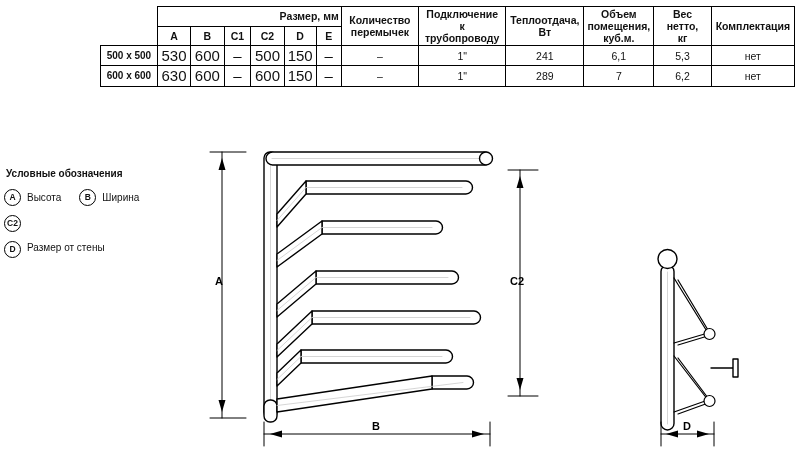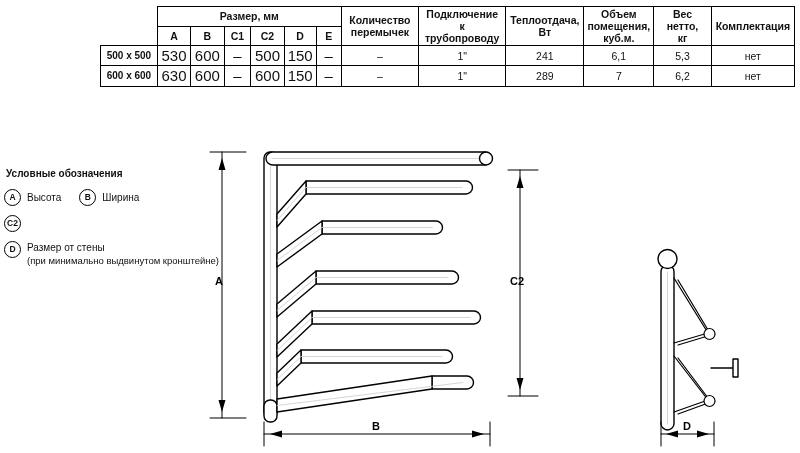--- a/index.html
+++ b/index.html
@@ -114,21 +114,21 @@
   }
 </style>
 </head>
 <body>
 
 <div id="spec-table-wrap">
   <table class="spec">
     <thead>
       <tr>
         <th rowspan="2" style="width:70px;border-top:none;border-left:none;"></th>
-        <th colspan="6" style="width:170px;">Размер, мм</th>
+        <th colspan="6" style="width:170px;text-align:right;">Размер, мм</th>
         <th rowspan="2" style="width:78px;">
           <span>Количество</span><br>
           <span>перемычек</span>
         </th>
         <th rowspan="2" style="width:86px;">
           <span>Подключение</span><br>
           <span>к трубопроводу</span>
         </th>
         <th rowspan="2" style="width:75px;margin-top:8px;">
           <span>Теплоотдача,</span><br>
@@ -201,21 +201,20 @@
   </div>
 
   <div class="legend-row">
     <div class="badge">C2</div>
   </div>
 
   <div class="legend-row">
     <div class="badge">D</div>
     <div class="legend-text">
       <span>Размер от стены</span><br>
-      <span class="legend-sub">(при минимально выдвинутом кронштейне)</span>
     </div>
   </div>
 </div>
 
 <div id="drawing">
   <svg width="800" height="353" viewBox="0 0 800 353">
     <g fill="none" stroke="#000000" stroke-width="1.4" stroke-linecap="round" stroke-linejoin="round">
 
       <g>
         <rect x="264" y="52" width="13" height="266" rx="6" fill="#ffffff" stroke="#000000"></rect>

